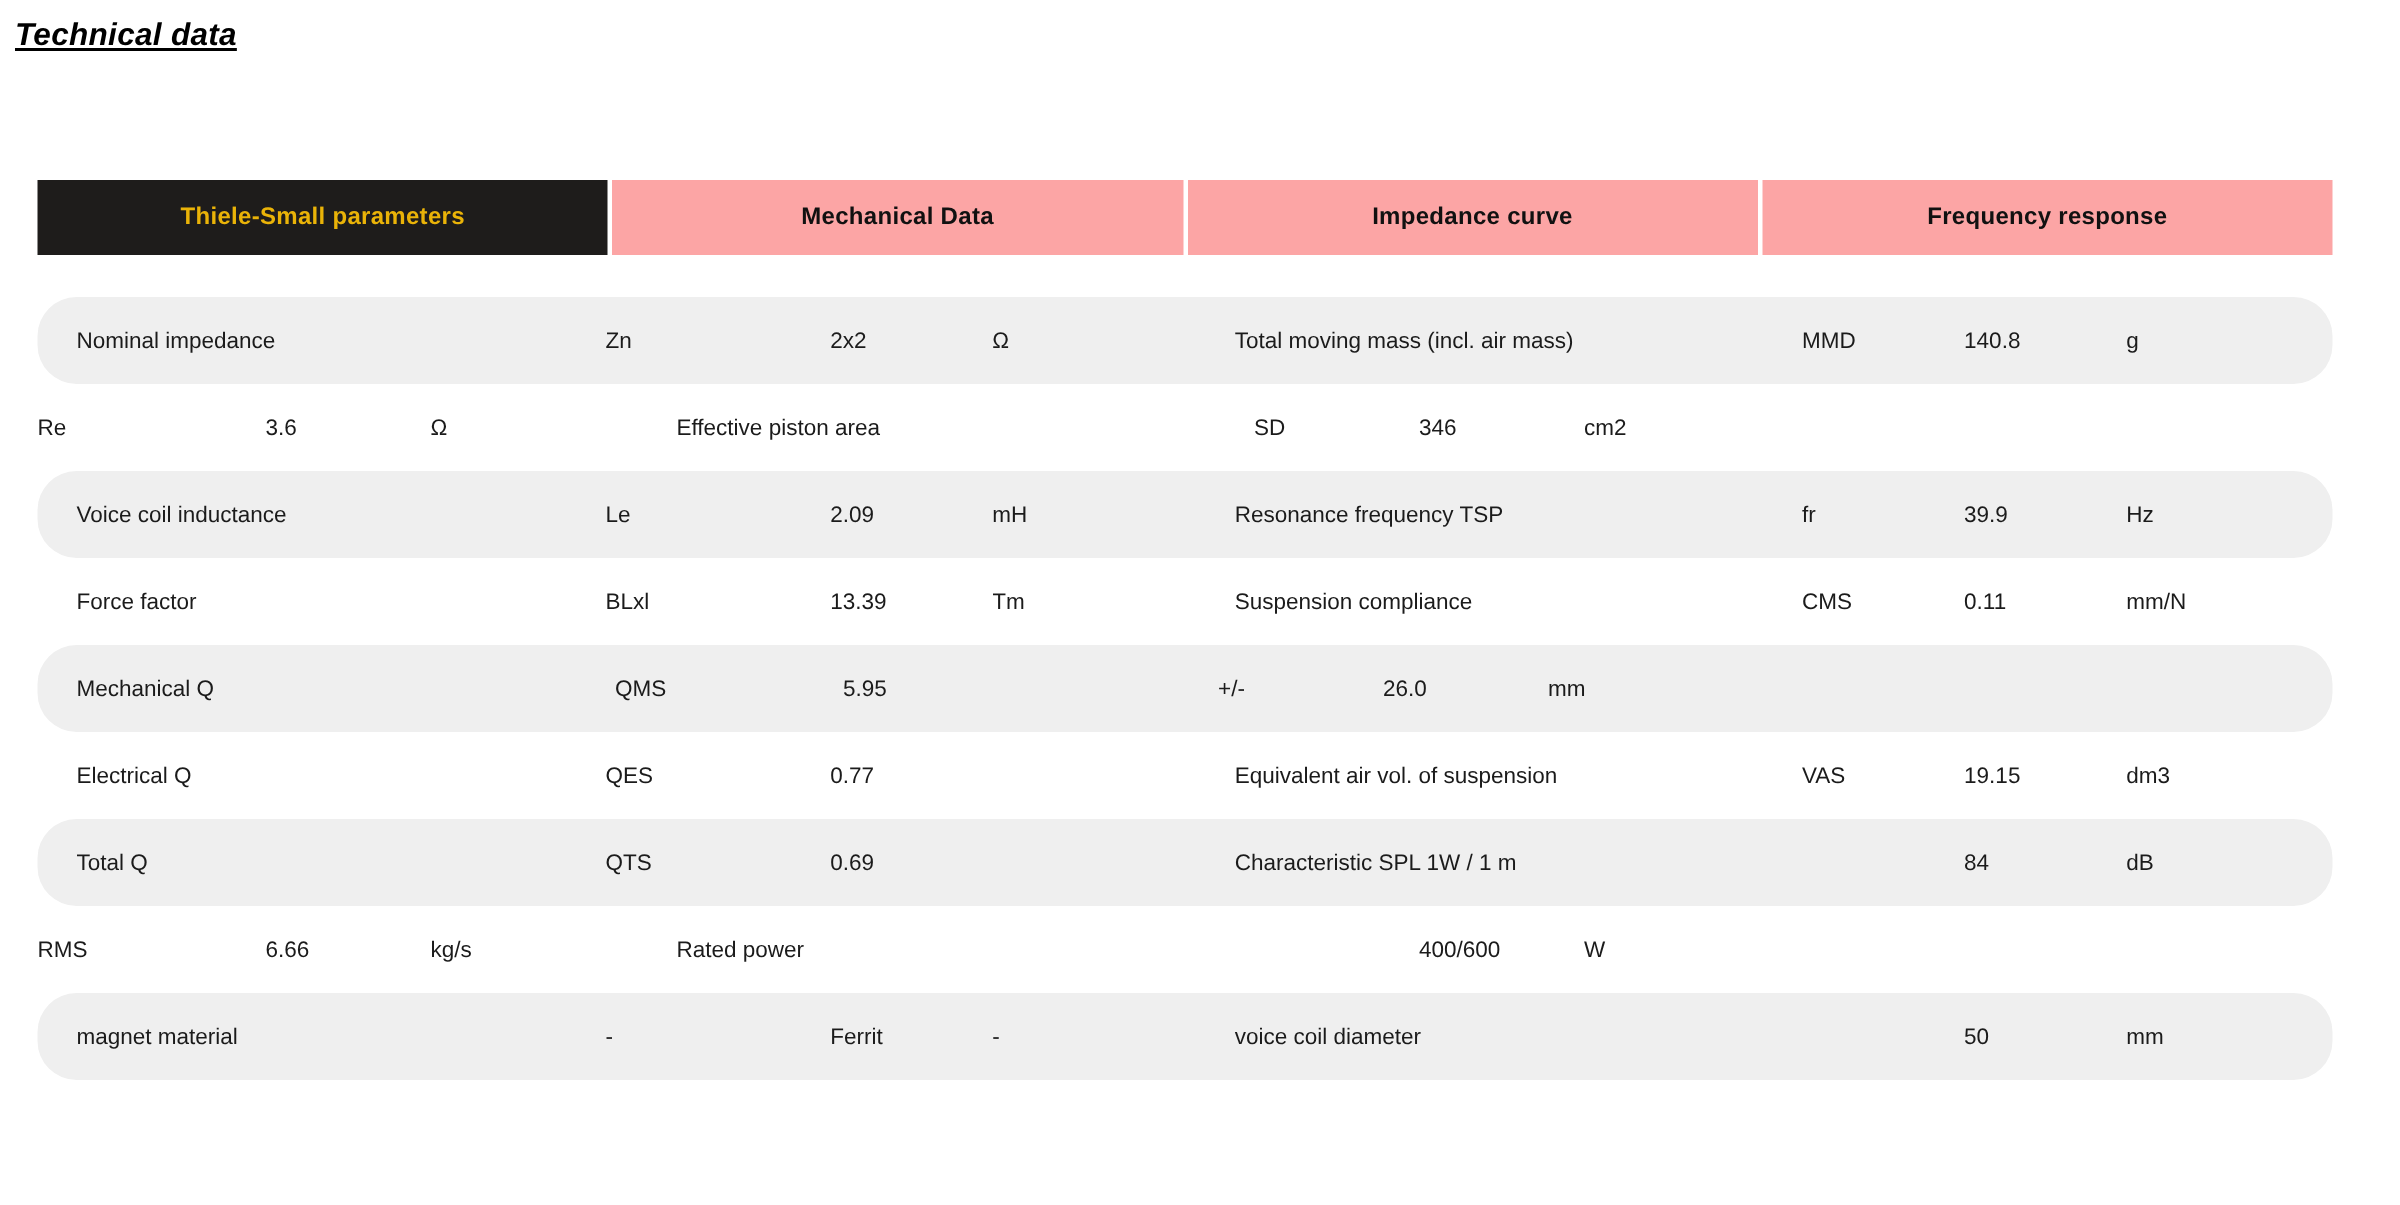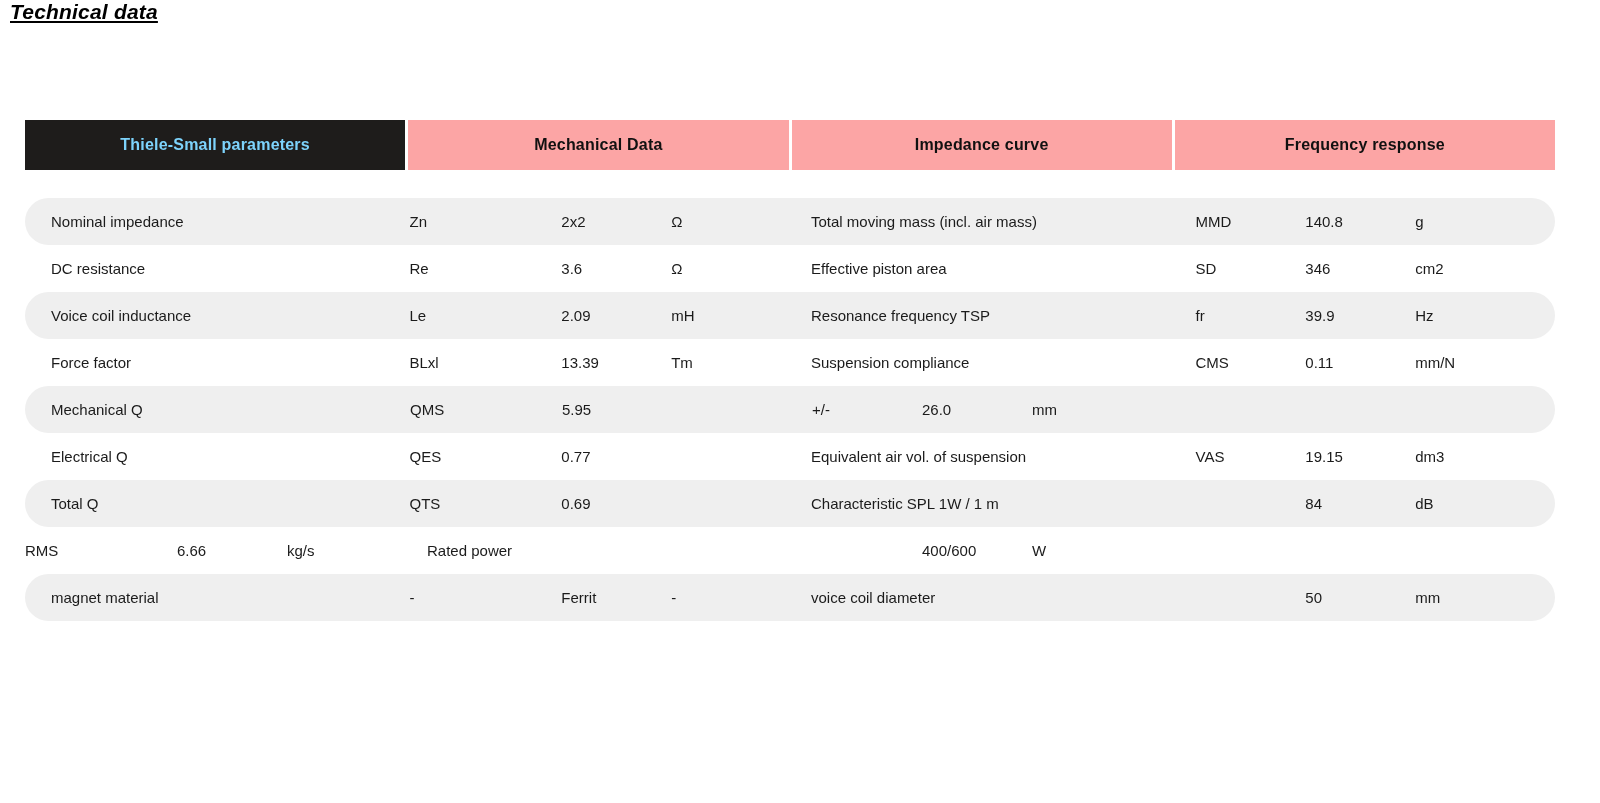--- a/index.html
+++ b/index.html
@@ -18,21 +18,21 @@
   .page {
     position: relative;
     width: 1600px;
     height: 803px;
     box-sizing: border-box;
   }
 
   .page-title {
     position: absolute;
     left: 10px;
-    top: 0;
+    top: 12px;
     font-size: 21px;
     font-weight: bold;
     font-style: italic;
     color: #000000;
     text-decoration: underline;
     letter-spacing: 0.2px;
   }
 
   .tabs {
     position: absolute;
@@ -51,45 +51,45 @@
     background: #fca5a5;
     color: #111111;
     font-size: 16px;
     font-weight: bold;
     letter-spacing: 0.2px;
     cursor: pointer;
     user-select: none;
   }
   .tab.active {
     background: #1e1c1b;
-    color: #7dd3fc;
+    color: #eab308;
   }
 
   .table {
     position: absolute;
     left: 25px;
     top: 198px;
     width: 1530px;
   }
   .row {
     display: flex;
     align-items: center;
-    height: 47px;
+    height: 58px;
     background: #ffffff;
     border-radius: 26px;
   }
   .row.alt {
     background: #efefef;
   }
 
   .c-label-l { width: 385px; padding-left: 26px; box-sizing: border-box; }
   .c-sym-l   { width: 122px; }
   .c-val-l   { width: 110px; margin-left: 30px; }
   .c-unit-l  { width: 140px; }
-  .c-label-r { width: 385px; }
+  .c-label-r { width: 385px; margin-left: 24px; }
   .c-sym-r   { width: 110px; }
   .c-val-r   { width: 110px; }
   .c-unit-r  { width: 140px; }
 
   .cell {
     font-size: 15px;
     color: #1b1b1b;
     white-space: nowrap;
     overflow: hidden;
     text-overflow: ellipsis;
@@ -124,21 +124,20 @@
       <div class="cell c-sym-l">Zn</div>
       <div class="cell c-val-l">2x2</div>
       <div class="cell c-unit-l">Ω</div>
       <div class="cell c-label-r">Total moving mass (incl. air mass)</div>
       <div class="cell c-sym-r">MMD</div>
       <div class="cell c-val-r">140.8</div>
       <div class="cell c-unit-r">g</div>
     </div>
 
     <div class="row">
-      <div class="cell c-label-l">DC resistance</div>
       <div class="cell c-sym-l">Re</div>
       <div class="cell c-val-l">3.6</div>
       <div class="cell c-unit-l">Ω</div>
       <div class="cell c-label-r">Effective piston area</div>
       <div class="cell c-sym-r">SD</div>
       <div class="cell c-val-r">346</div>
       <div class="cell c-unit-r">cm2</div>
     </div>
 
     <div class="row alt">

